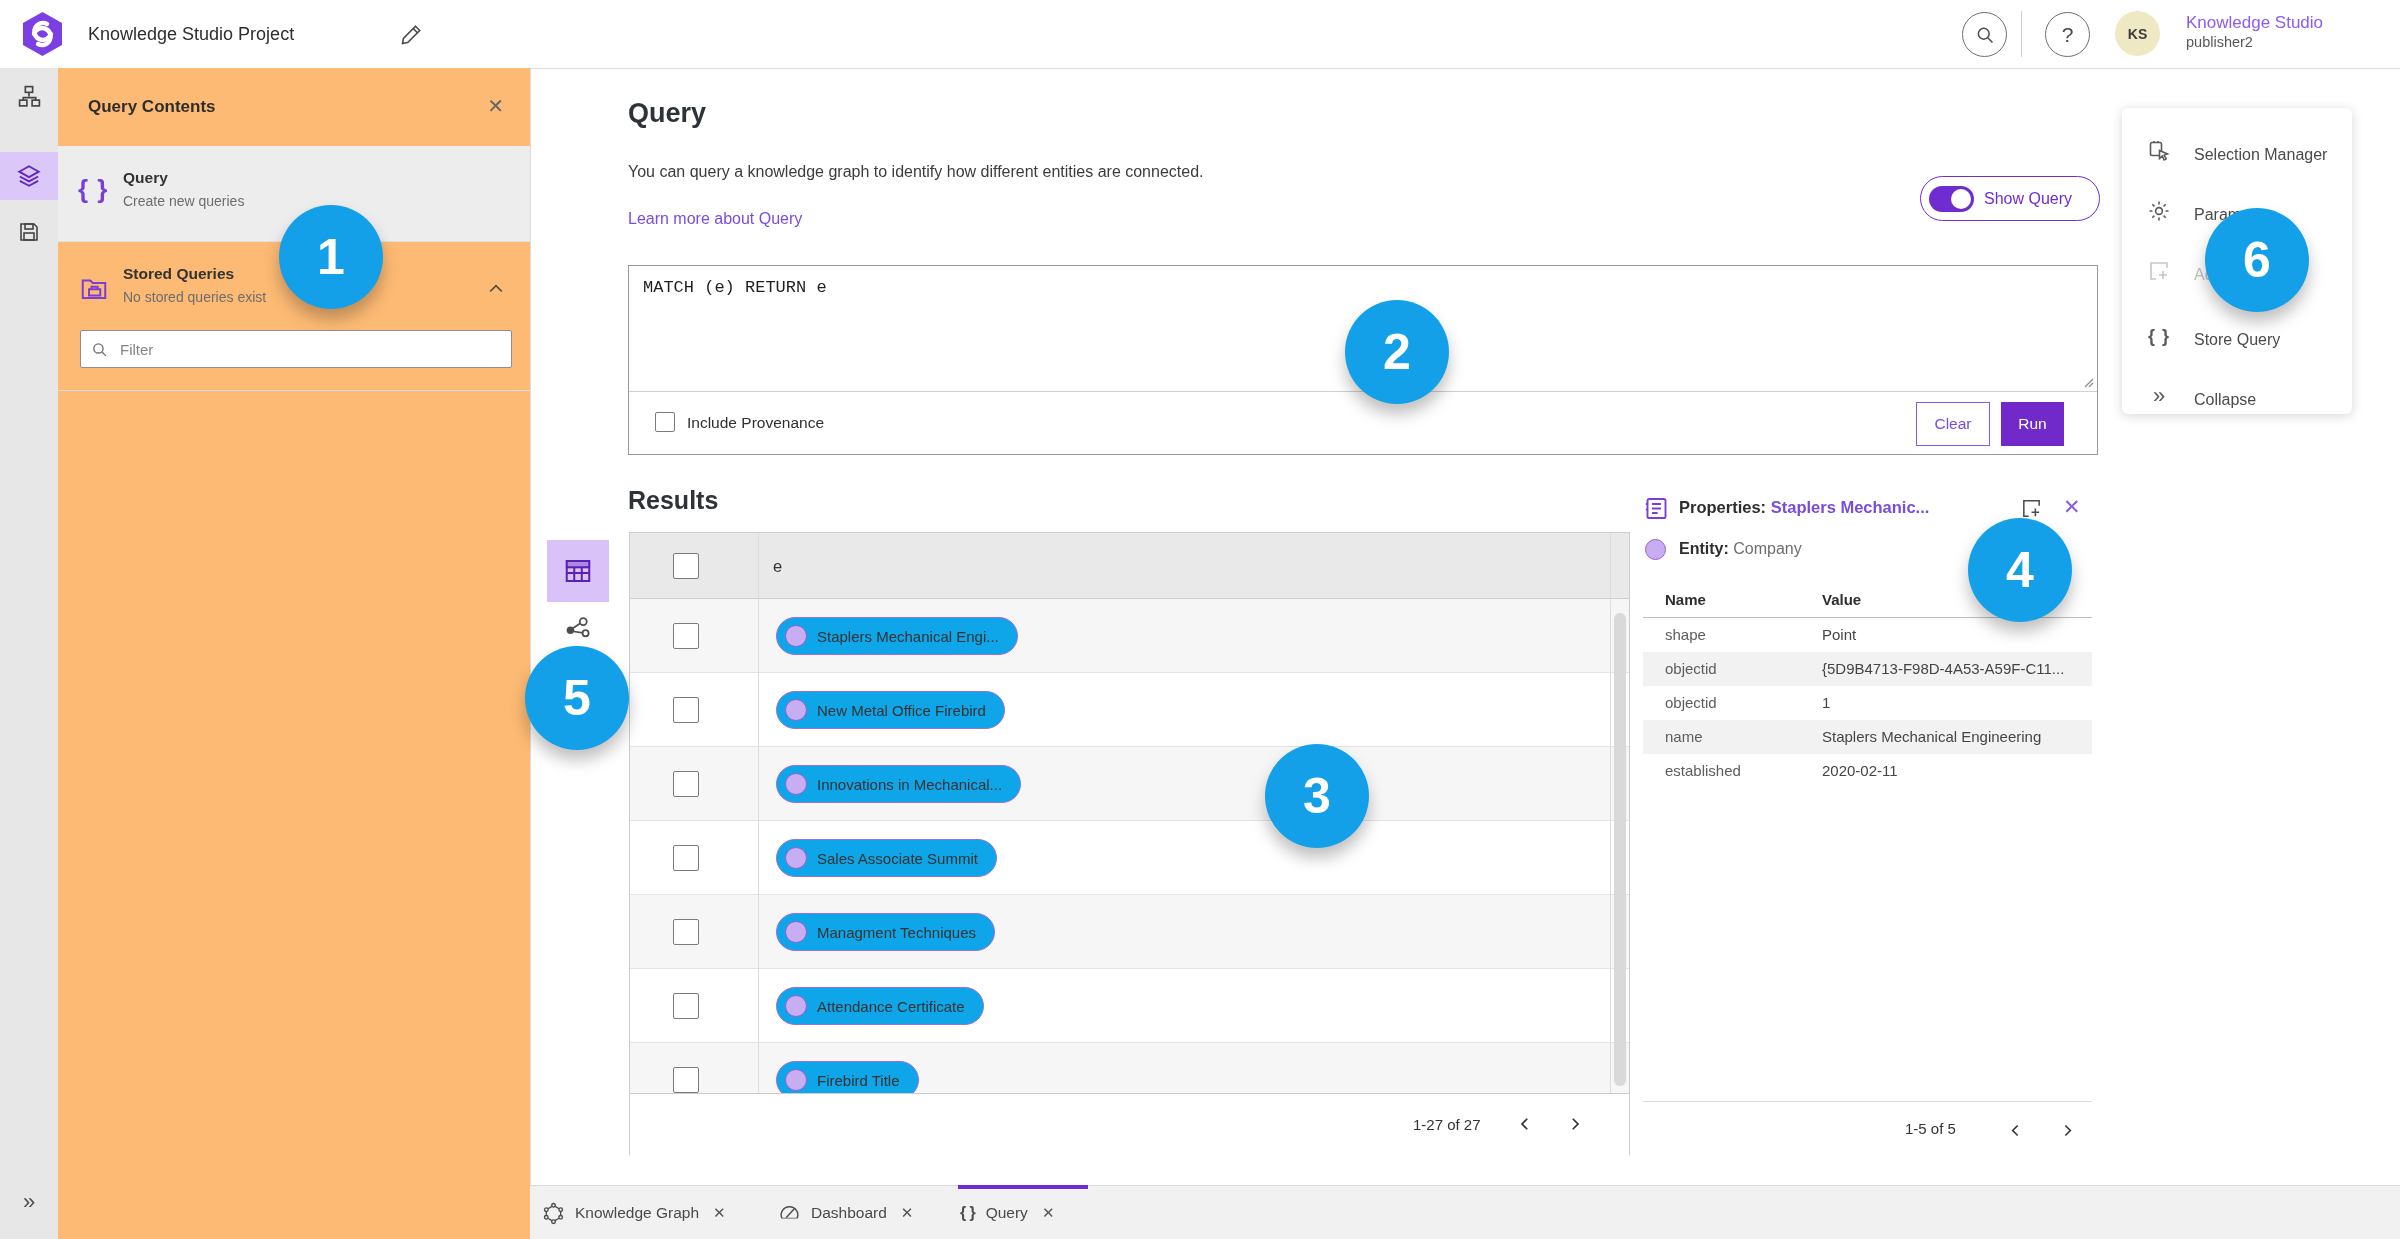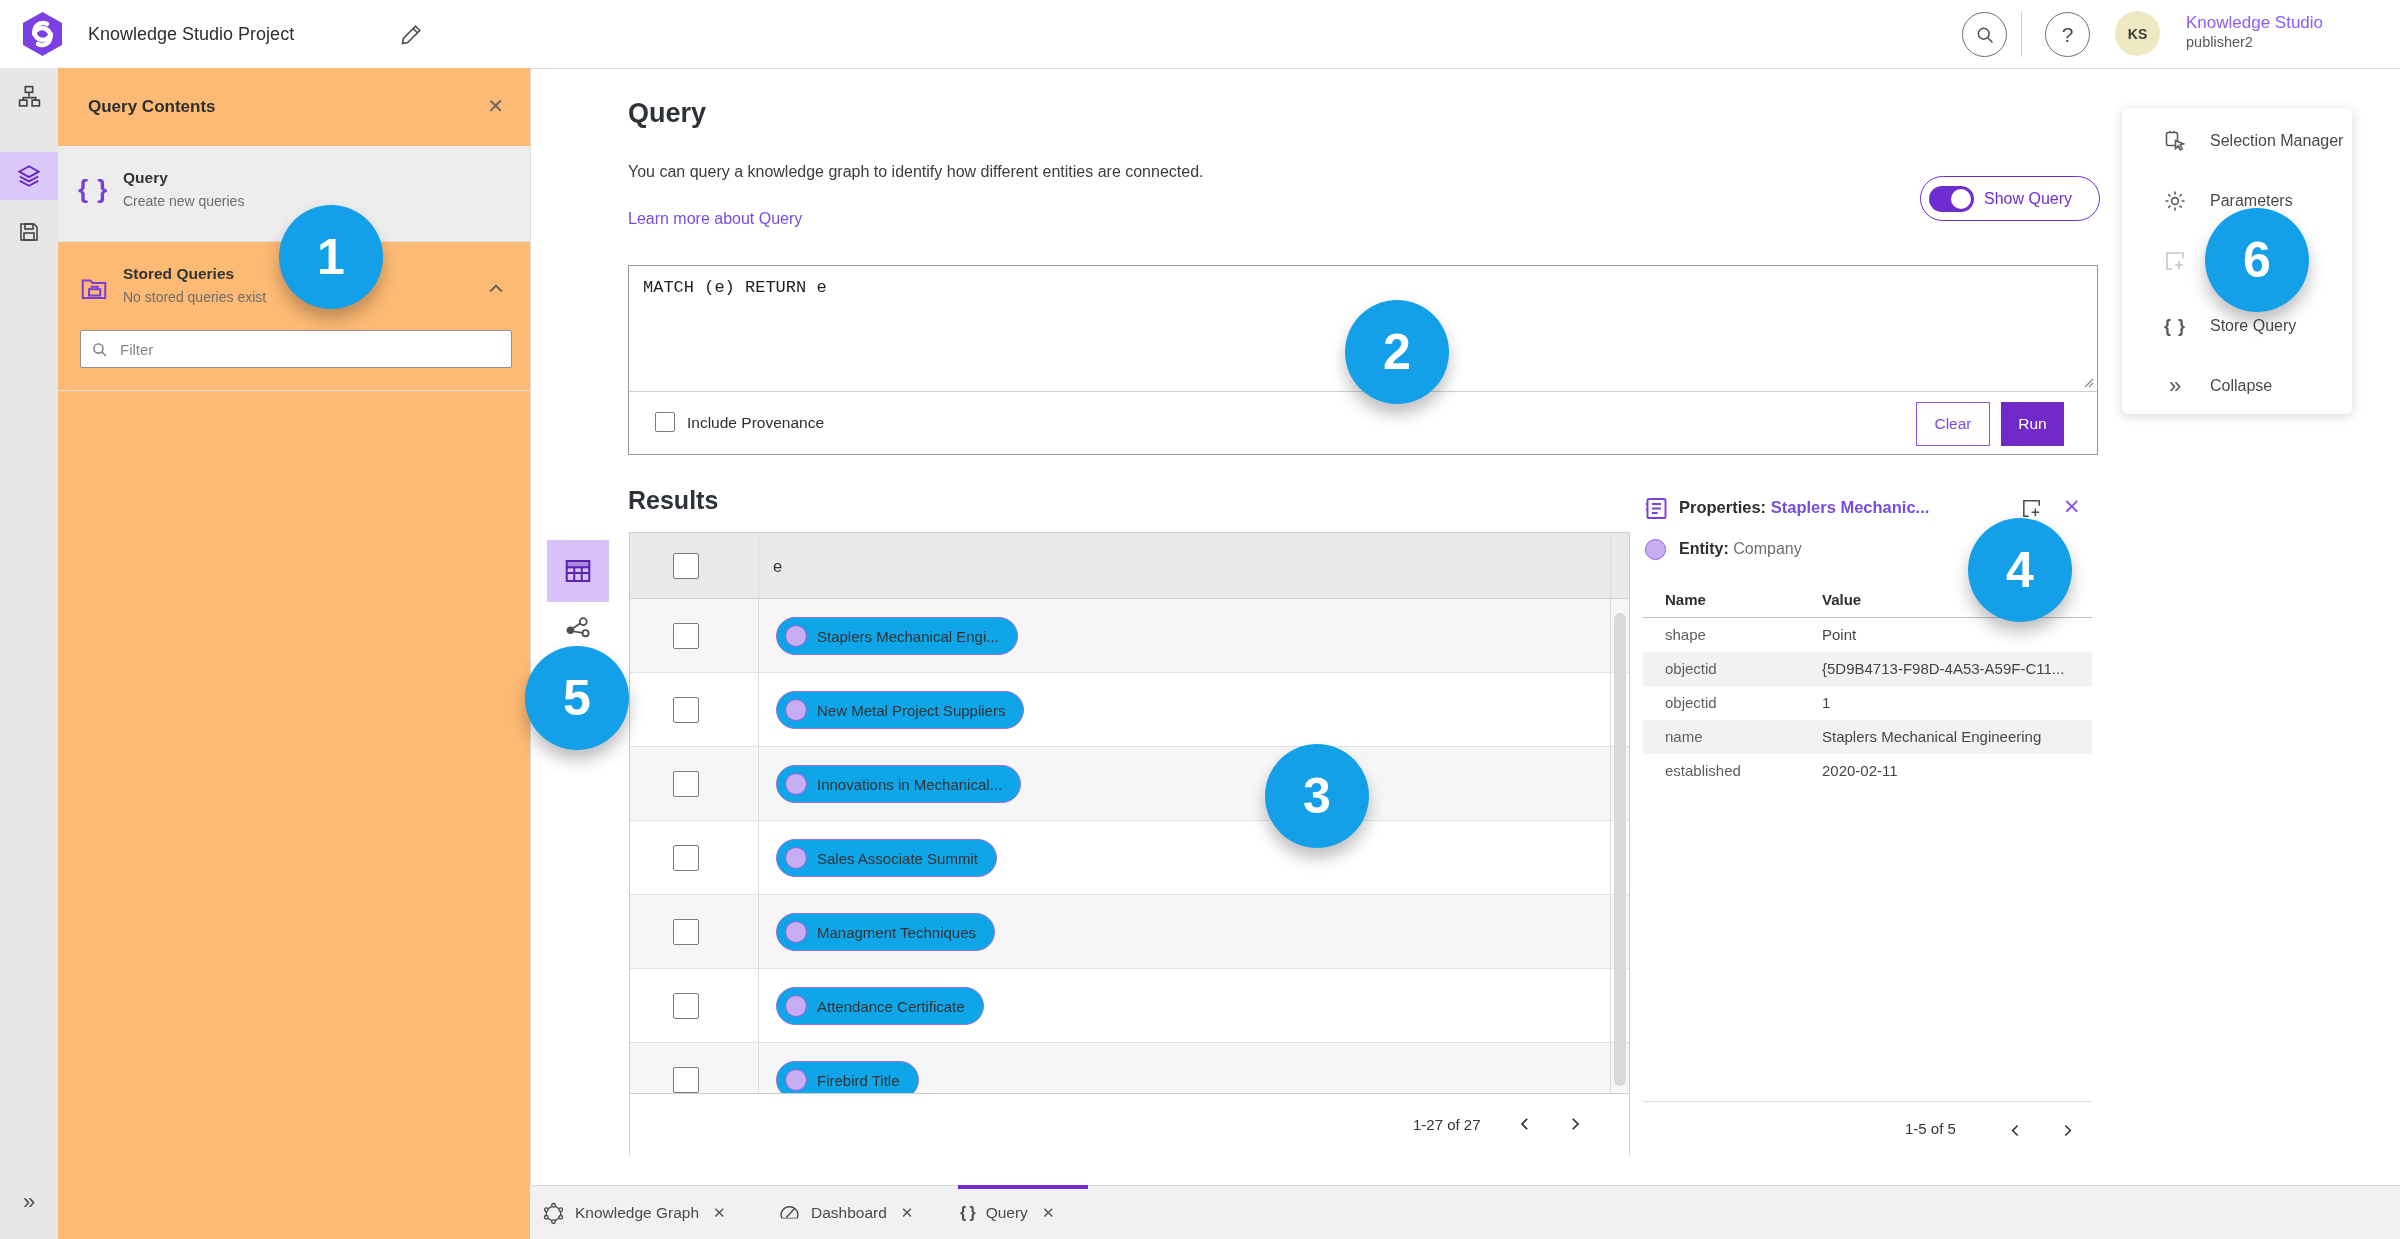--- a/index.html
+++ b/index.html
@@ -117,21 +117,21 @@
   .p-row .pt-value-col{top:8px;color:#454545;white-space:nowrap;}
   .p-row.alt{background:#f2f2f2;}
   #props-footer{left:0;top:606px;width:100%;height:54px;border-top:1px solid #dcdcdc;}
   #props-count{left:262px;top:0;height:54px;line-height:54px;font-size:15px;color:#333;}
   #pp-prev{left:357px;top:13px;}
   #pp-next{left:409px;top:13px;}
 
   
   #ctx-menu{left:2122px;top:108px;width:230px;height:306px;background:#fff;border-radius:6px;
             box-shadow:0 2px 12px rgba(0,0,0,0.16);}
-  .menu-item{position:absolute;left:0;width:100%;height:46px;display:flex;align-items:center;padding-left:16px;box-sizing:border-box;gap:22px;cursor:pointer;margin-left:24px;}
+  .menu-item{position:absolute;left:0;width:100%;height:46px;display:flex;align-items:flex-end;padding-left:24px;box-sizing:border-box;gap:22px;cursor:pointer;}
   .menu-item .mi-icon{width:26px;height:26px;color:#5a5a5a;display:flex;align-items:center;justify-content:center;flex:0 0 auto;}
   .menu-item .mi-label{font-size:16px;color:#4a4a4a;white-space:nowrap;}
   .menu-item.disabled .mi-icon{color:#c6c6c6;}
   .menu-item.disabled .mi-label{color:#c2c2c2;}
   #mi-0{top:10px;} #mi-1{top:70px;} #mi-2{top:130px;} #mi-3{top:195px;} #mi-4{top:255px;}
   .glyph-icon{font-size:18px;font-weight:600;letter-spacing:1px;}
 
   
   #tabbar{left:530px;top:1185px;width:1870px;height:54px;background:#f1f1f1;border-top:1px solid #d9d9d9;box-sizing:border-box;}
   .tab{position:absolute;top:0;height:54px;display:flex;align-items:center;gap:10px;color:#4a4a4a;font-size:15.5px;cursor:pointer;}
@@ -304,21 +304,21 @@
           <div class="cbx"></div>
           <div class="pill">
             <span class="pill-dot"></span>
             <span class="pill-label">Staplers Mechanical Engi...</span>
           </div>
         </div>
         <div class="t-row" style="background: rgb(255, 255, 255);">
           <div class="cbx"></div>
           <div class="pill">
             <span class="pill-dot"></span>
-            <span class="pill-label">New Metal Project Suppliers</span>
+            <span class="pill-label">New Metal Office Firebird</span>
           </div>
         </div>
         <div class="t-row" style="background: rgb(246, 246, 246);">
           <div class="cbx"></div>
           <div class="pill">
             <span class="pill-dot"></span>
             <span class="pill-label">Innovations in Mechanical...</span>
           </div>
         </div>
         <div class="t-row" style="background: rgb(255, 255, 255);">

